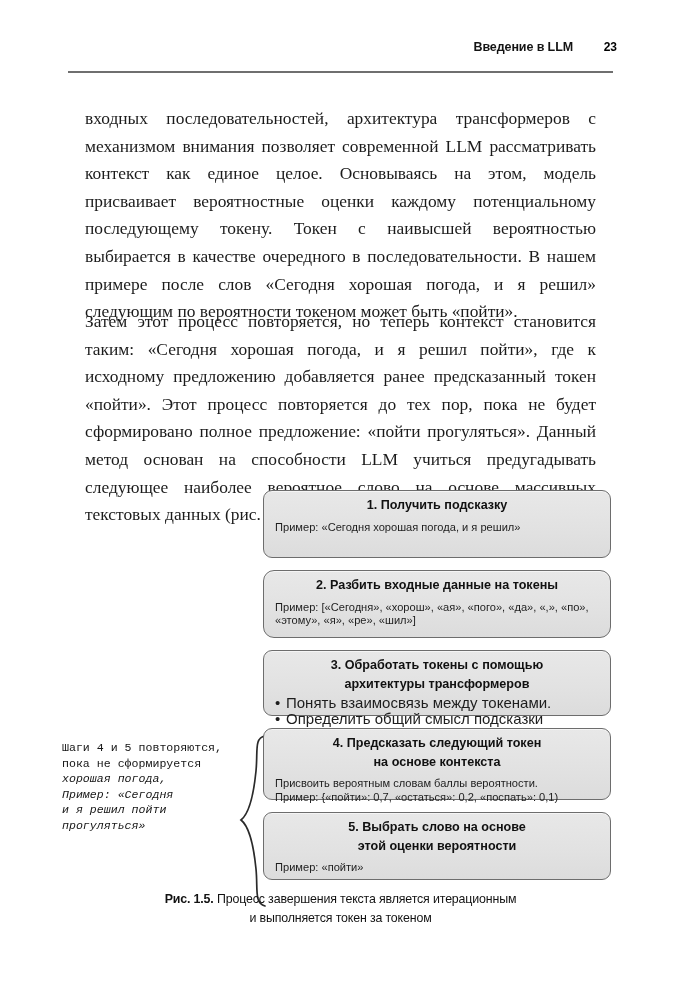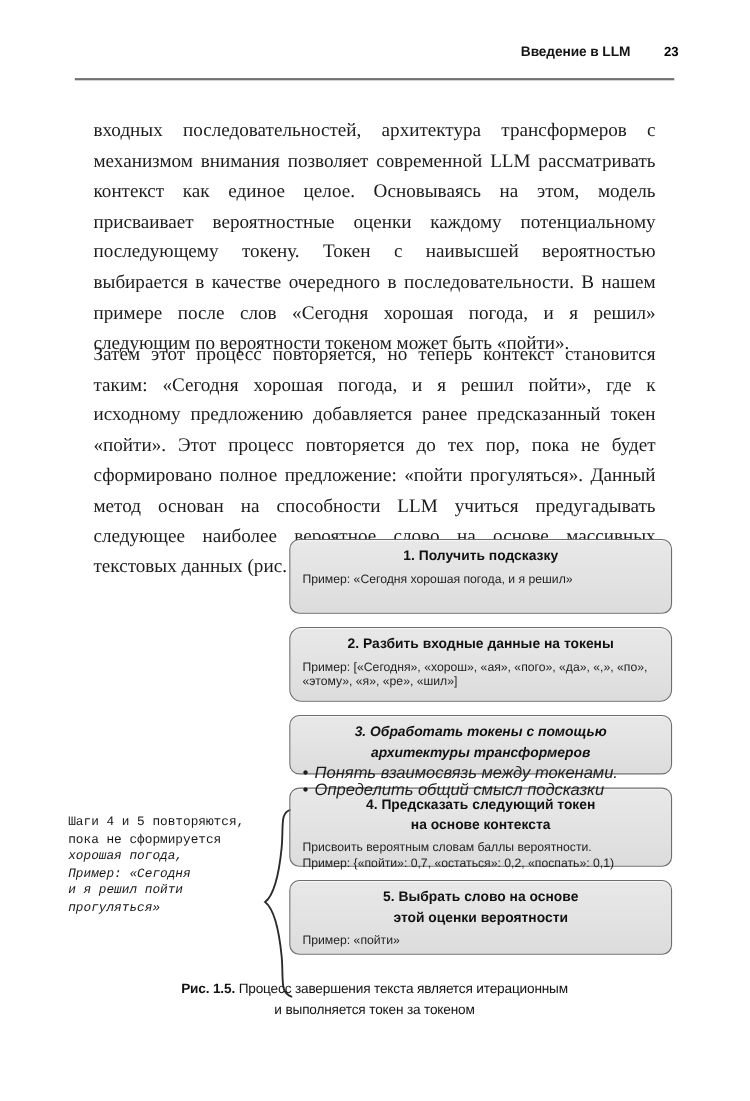--- a/index.html
+++ b/index.html
@@ -129,21 +129,21 @@
     position: relative;
   }
   .bullets li::before {
     content: "\2022";
     position: absolute;
     left: 0;
     top: 0;
   }
   .box1 { height: 68px; }
   .box2 { height: 68px; border-radius: 11px; }
-  .box3 { height: 54px; font-style: italic; }
+  .box3 { height: 66px; }
   .box4 { height: 72px; }
   .box5 { height: 68px; }
 
   
   .annot {
     position: absolute;
     left: 62px;
     top: 262px;
     width: 182px;
     text-align: left;

